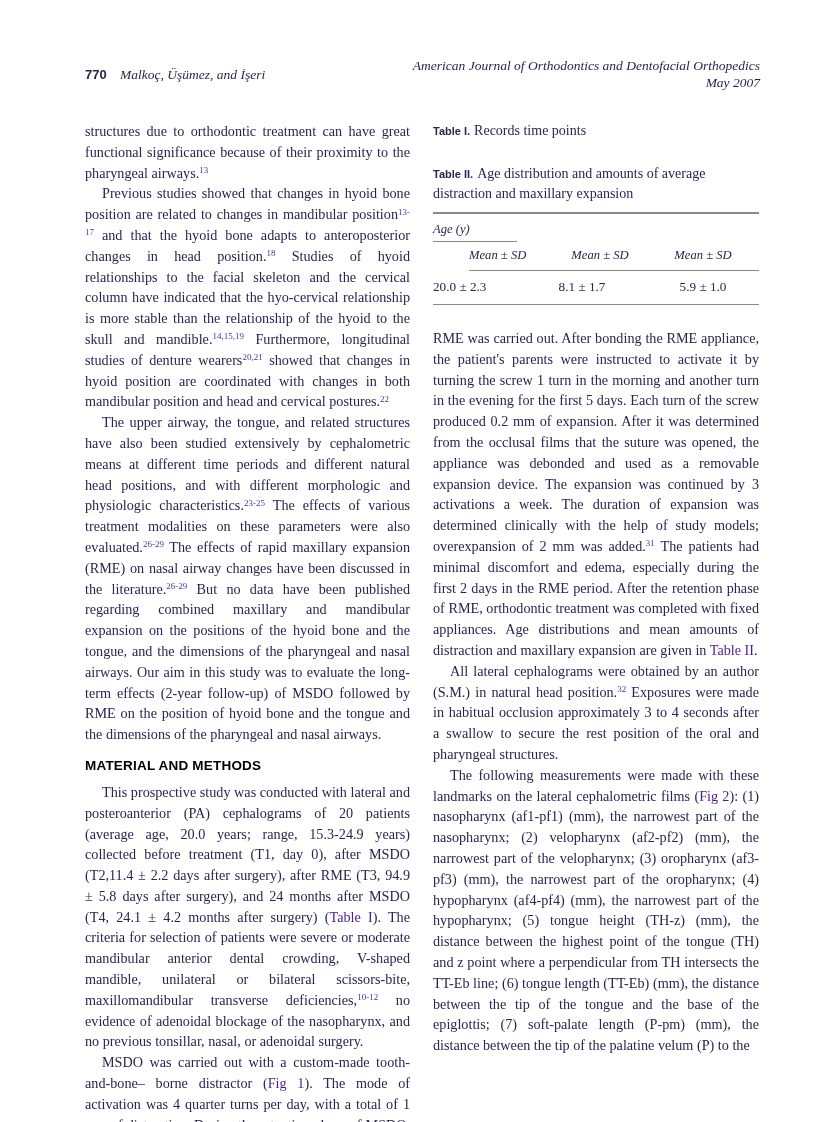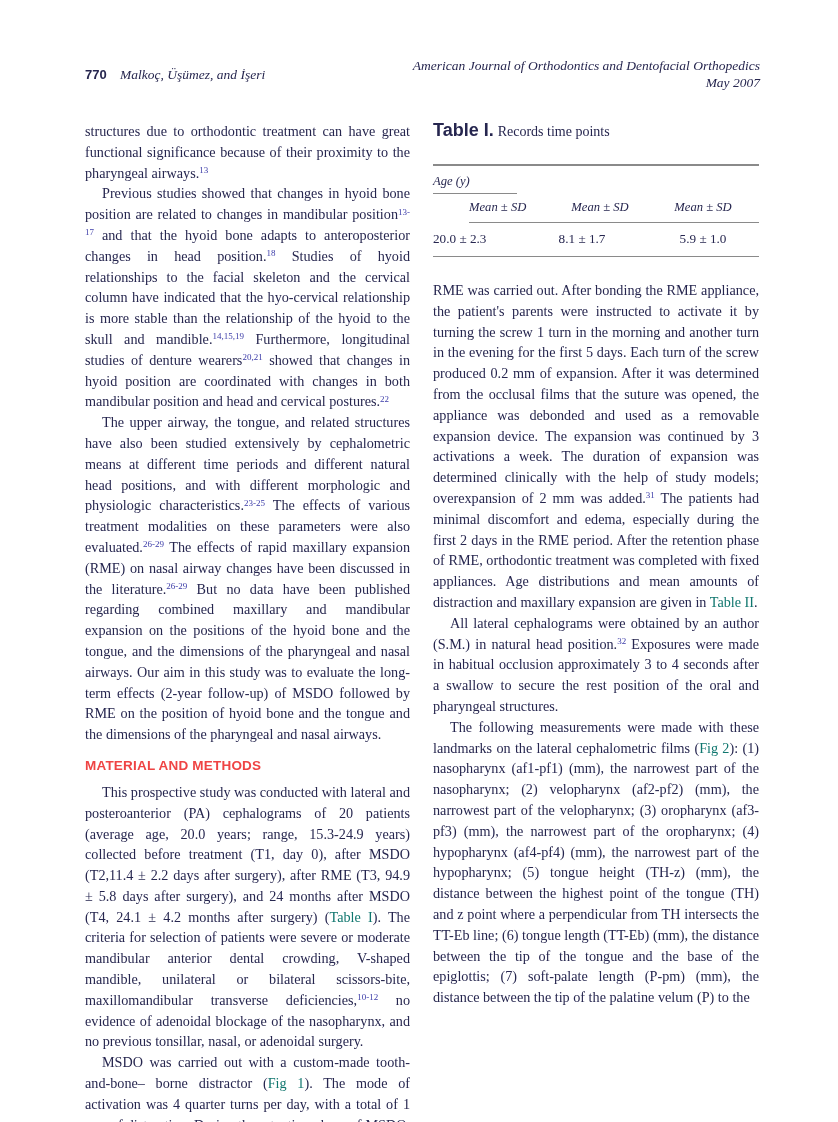--- a/index.html
+++ b/index.html
@@ -24,32 +24,32 @@
   .col-left  { left:85px;  width:325px; }
   .col-right { left:433px; width:326px; }
   .para {
     margin:0; font-size:14.2px; line-height:20.8px; text-align:justify;
   }
   .para.indent { text-indent:17px; }
   sup.ref {
     font-size:9px; line-height:0; color:#3b3ba8;
     position:relative; top:-0.5em; vertical-align:baseline;
   }
-  .link { color:#0f766e; cursor:pointer; }
+  .link { color:#4c1d95; cursor:pointer; }
   .section-heading {
     font-family:"Liberation Sans","DejaVu Sans",sans-serif;
     font-size:13.5px; font-weight:bold; letter-spacing:0.2px;
-    margin:13px 0 9px 0; color:#ef4444;
+    margin:13px 0 9px 0; color:#000000;
   }
   
   .table-block { margin-bottom:23px; }
   .tcap { font-size:14px; line-height:19px; margin-bottom:9px; }
   .tlabel {
     font-family:"Liberation Sans","DejaVu Sans",sans-serif;
-    font-weight:bold; font-size:18px; margin-right:4px;
+    font-weight:bold; font-size:11px; margin-right:4px;
   }
   .tbl { border-top:2.5px solid #8a8a8a; border-bottom:1.5px solid #8a8a8a; }
   .trow { display:flex; }
   .hdr-row { font-style:italic; font-size:12.6px; padding:8px 0 7px 0; border-bottom:1.5px solid #8a8a8a; }
   .data-row { font-size:13.2px; padding:8px 0 9px 0; }
   .cell { white-space:pre-line; }
   
   .t1 .c1 { flex:0 0 78px;  text-align:center; }
   .t1 .c2 { flex:0 0 92px;  text-align:center; }
   .t1 .c3 { flex:0 0 80px;  text-align:center; }
@@ -96,20 +96,23 @@
 
   <div class="col col-right">
 
     <div class="table-block">
       <div class="tcap">
         <span class="tlabel">Table I.</span><span>Records time points</span>
       </div>
     </div>
 
     <div class="table-block">
+      <div class="tcap">
+        <span class="tlabel">Table II.</span><span>Age distribution and amounts of average distraction and maxillary expansion</span>
+      </div>
       <div class="tbl t2">
         <div class="trow hdr-row">
           <div class="cell hdr-cell c1">Age (y)</div>
         </div>
         <div class="trow mean-row">
           <div class="cell c1">Mean ± SD</div>
           <div class="cell c2">Mean ± SD</div>
           <div class="cell c3">Mean ± SD</div>
         </div>
         <div class="trow data-row">

